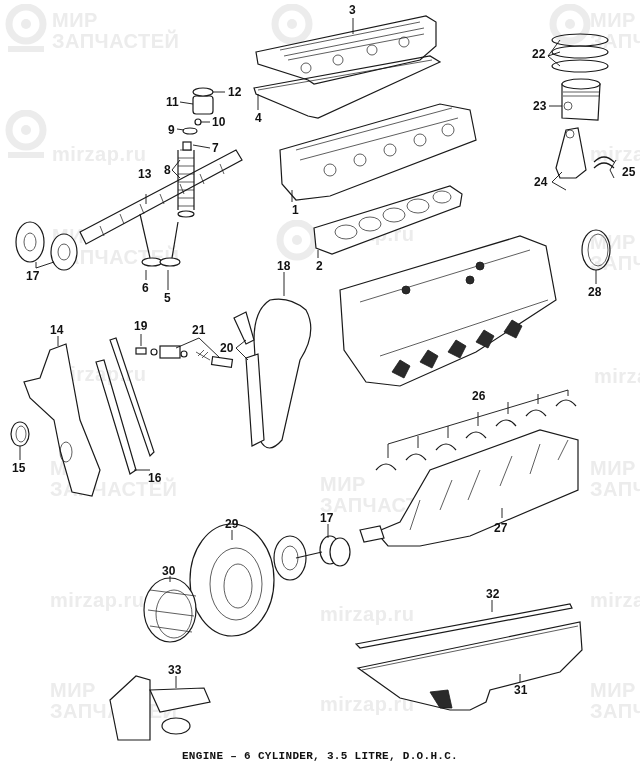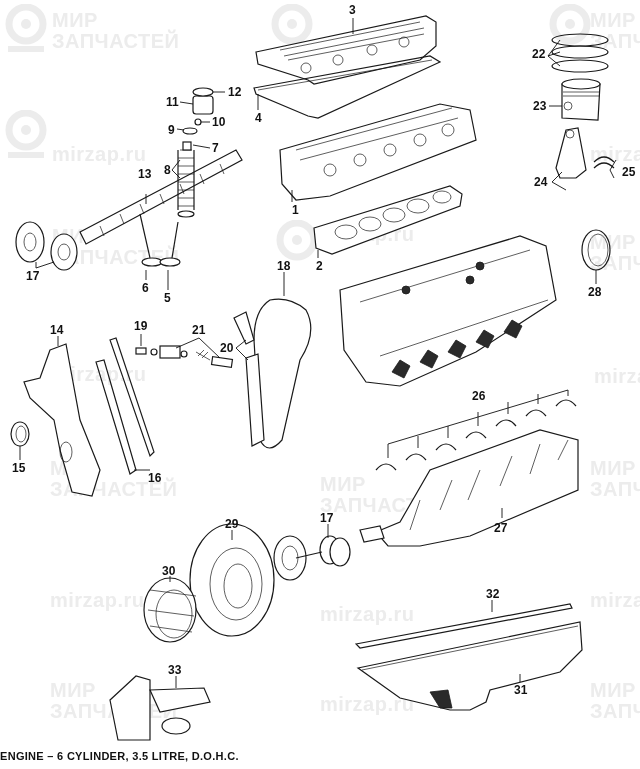--- a/index.html
+++ b/index.html
@@ -2,22 +2,22 @@
 <html><head>
 <meta charset="utf-8">
 <style>
   html, body { margin: 0; padding: 0; background: #ffffff; }
   #stage { position: relative; width: 640px; height: 769px; background: #fff; overflow: hidden; }
   svg { position: absolute; left: 0; top: 0; }
   .wm { position: absolute; color: #ececec; font-family: "Liberation Sans", sans-serif; font-weight: bold; line-height: 1.05; pointer-events: none; }
   .wm .big { font-size: 20px; letter-spacing: 0.5px; }
   .wm-logo { position: absolute; width: 44px; height: 50px; pointer-events: none; }
   .callout { font-family: "Liberation Sans", sans-serif; font-weight: bold; font-size: 12px; fill: #111; }
-  .caption { position: absolute; left: 0; width: 640px; top: 750px; 
-    font-family: Liberation Sans, sans-serif; font-weight: bold; font-size: 11px; color: #111; letter-spacing: 0.3px; }
+  .caption { position: absolute; left: 0; width: 640px; top: 750px; text-align: center;
+    font-family: Liberation Mono, monospace; font-weight: bold; font-size: 11px; color: #111; letter-spacing: 0.3px; }
   .ln { stroke: #1a1a1a; fill: none; stroke-width: 1.2; }
   .th { stroke: #1a1a1a; fill: none; stroke-width: 0.7; }
   .fl { fill: #fff; stroke: #1a1a1a; stroke-width: 1.2; }
   .dk { fill: #2a2a2a; stroke: #1a1a1a; stroke-width: 0.8; }
   .ld { stroke: #111; stroke-width: 0.9; fill: none; }
 </style>
 </head>
 <body>
 
 <div id="stage">

